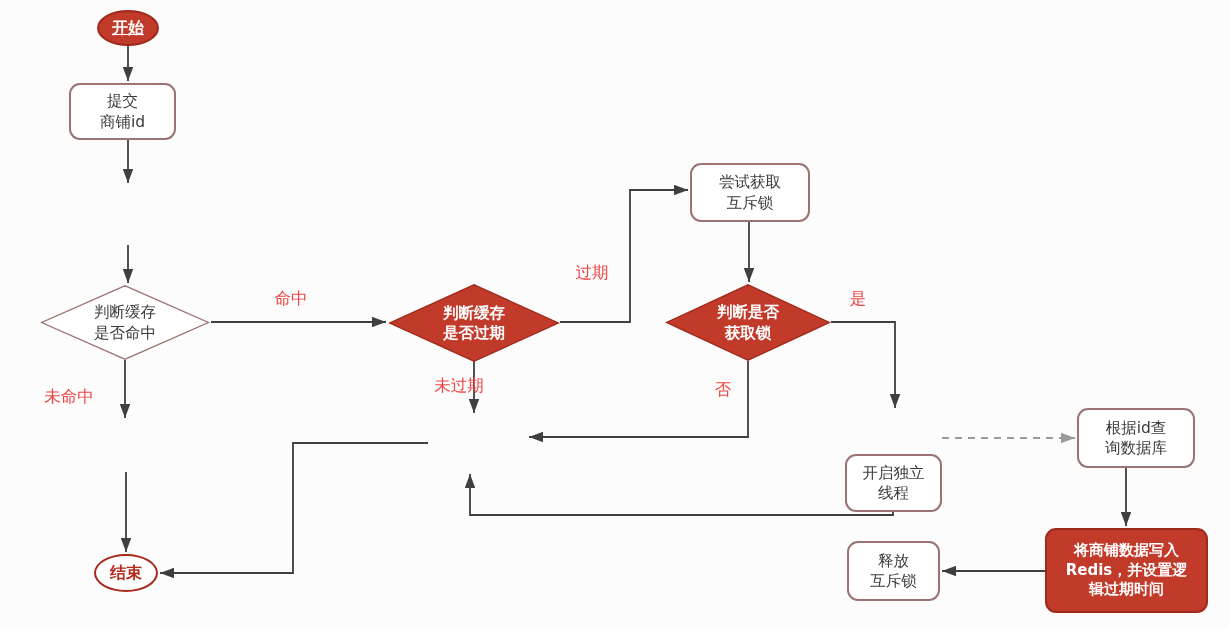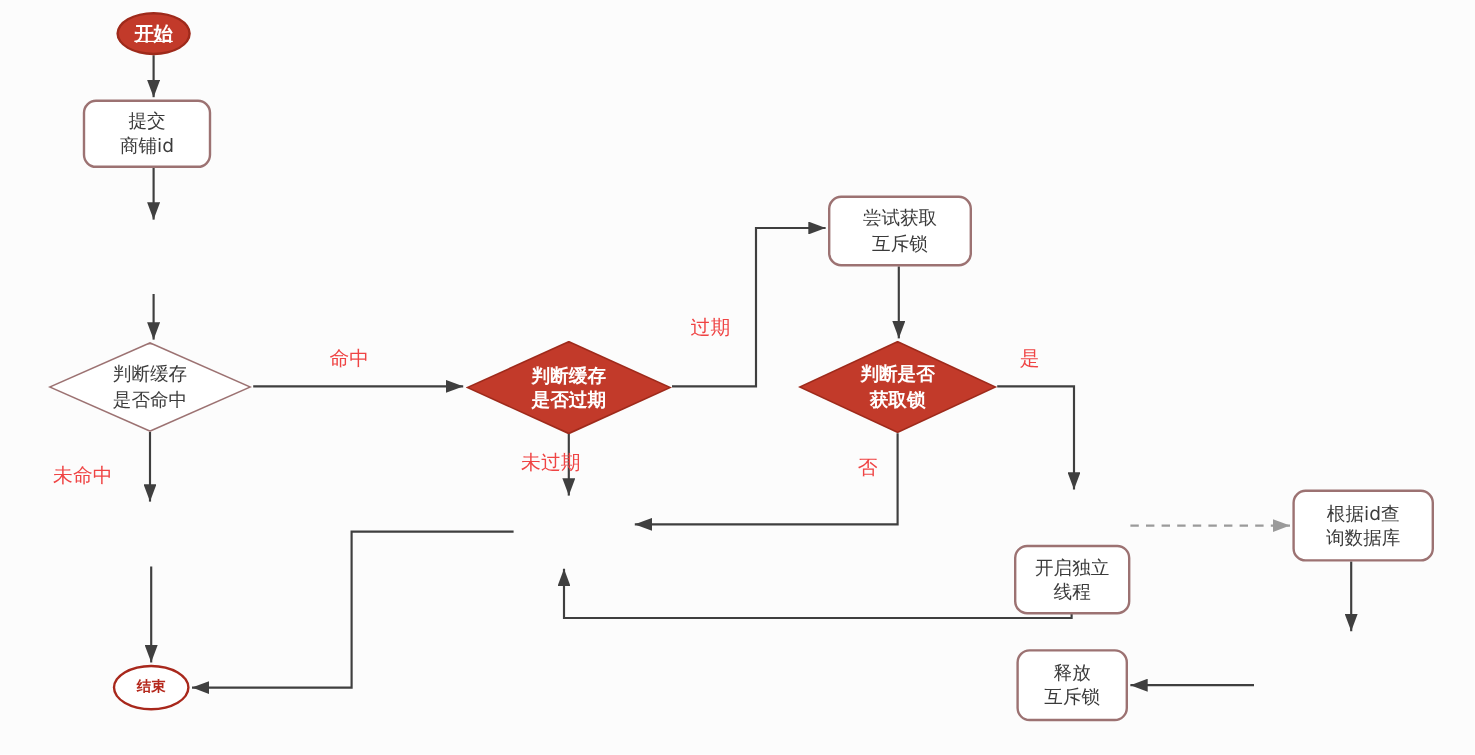--- a/index.html
+++ b/index.html
@@ -105,21 +105,21 @@
 
 
   <div class="node diamond" style="left:40px;top:285px;width:170px;height:75px;">
     <div class="d-outer"></div>
     <div class="d-inner"></div>
     <span>判断缓存
 是否命中</span>
   </div>
 
 
-  <div class="node ellipse terminal-end" style="left:94px;top:554px;width:64px;height:38px;font-size:12px;">结束</div>
+  <div class="node ellipse terminal-end" style="left:94px;top:554px;width:64px;height:38px;font-size:16px;">结束</div>
 
   <div class="node diamond red" style="left:388px;top:284px;width:172px;height:78px;">
     <div class="d-outer"></div>
     <div class="d-inner"></div>
     <span>判断缓存
 是否过期</span>
   </div>
 
   <div class="node rect" style="left:690px;top:163px;width:120px;height:59px;">尝试获取
 互斥锁</div>
@@ -131,20 +131,23 @@
 获取锁</span>
   </div>
 
 
   <div class="node rect" style="left:845px;top:410px;width:97px;height:58px;margin-top:44px;">开启独立
 线程</div>
 
   <div class="node rect" style="left:1077px;top:408px;width:118px;height:60px;">根据id查
 询数据库</div>
 
+  <div class="node rect red" style="left:1045px;top:528px;width:163px;height:85px;font-size:15px;">将商铺数据写入
+Redis，并设置逻
+辑过期时间</div>
 
   <div class="node rect" style="left:847px;top:541px;width:93px;height:60px;">释放
 互斥锁</div>
 
   <div class="edge-label" style="left:261px;top:288px;width:60px;">命中</div>
   <div class="edge-label" style="left:38px;top:386px;width:62px;text-align:center;">未命中</div>
   <div class="edge-label" style="left:406px;top:375px;width:62px;margin-left:22px;">未过期</div>
   <div class="edge-label" style="left:571px;top:262px;width:42px;">过期</div>
   <div class="edge-label" style="left:847px;top:288px;width:22px;">是</div>
   <div class="edge-label" style="left:712px;top:379px;width:22px;">否</div>

